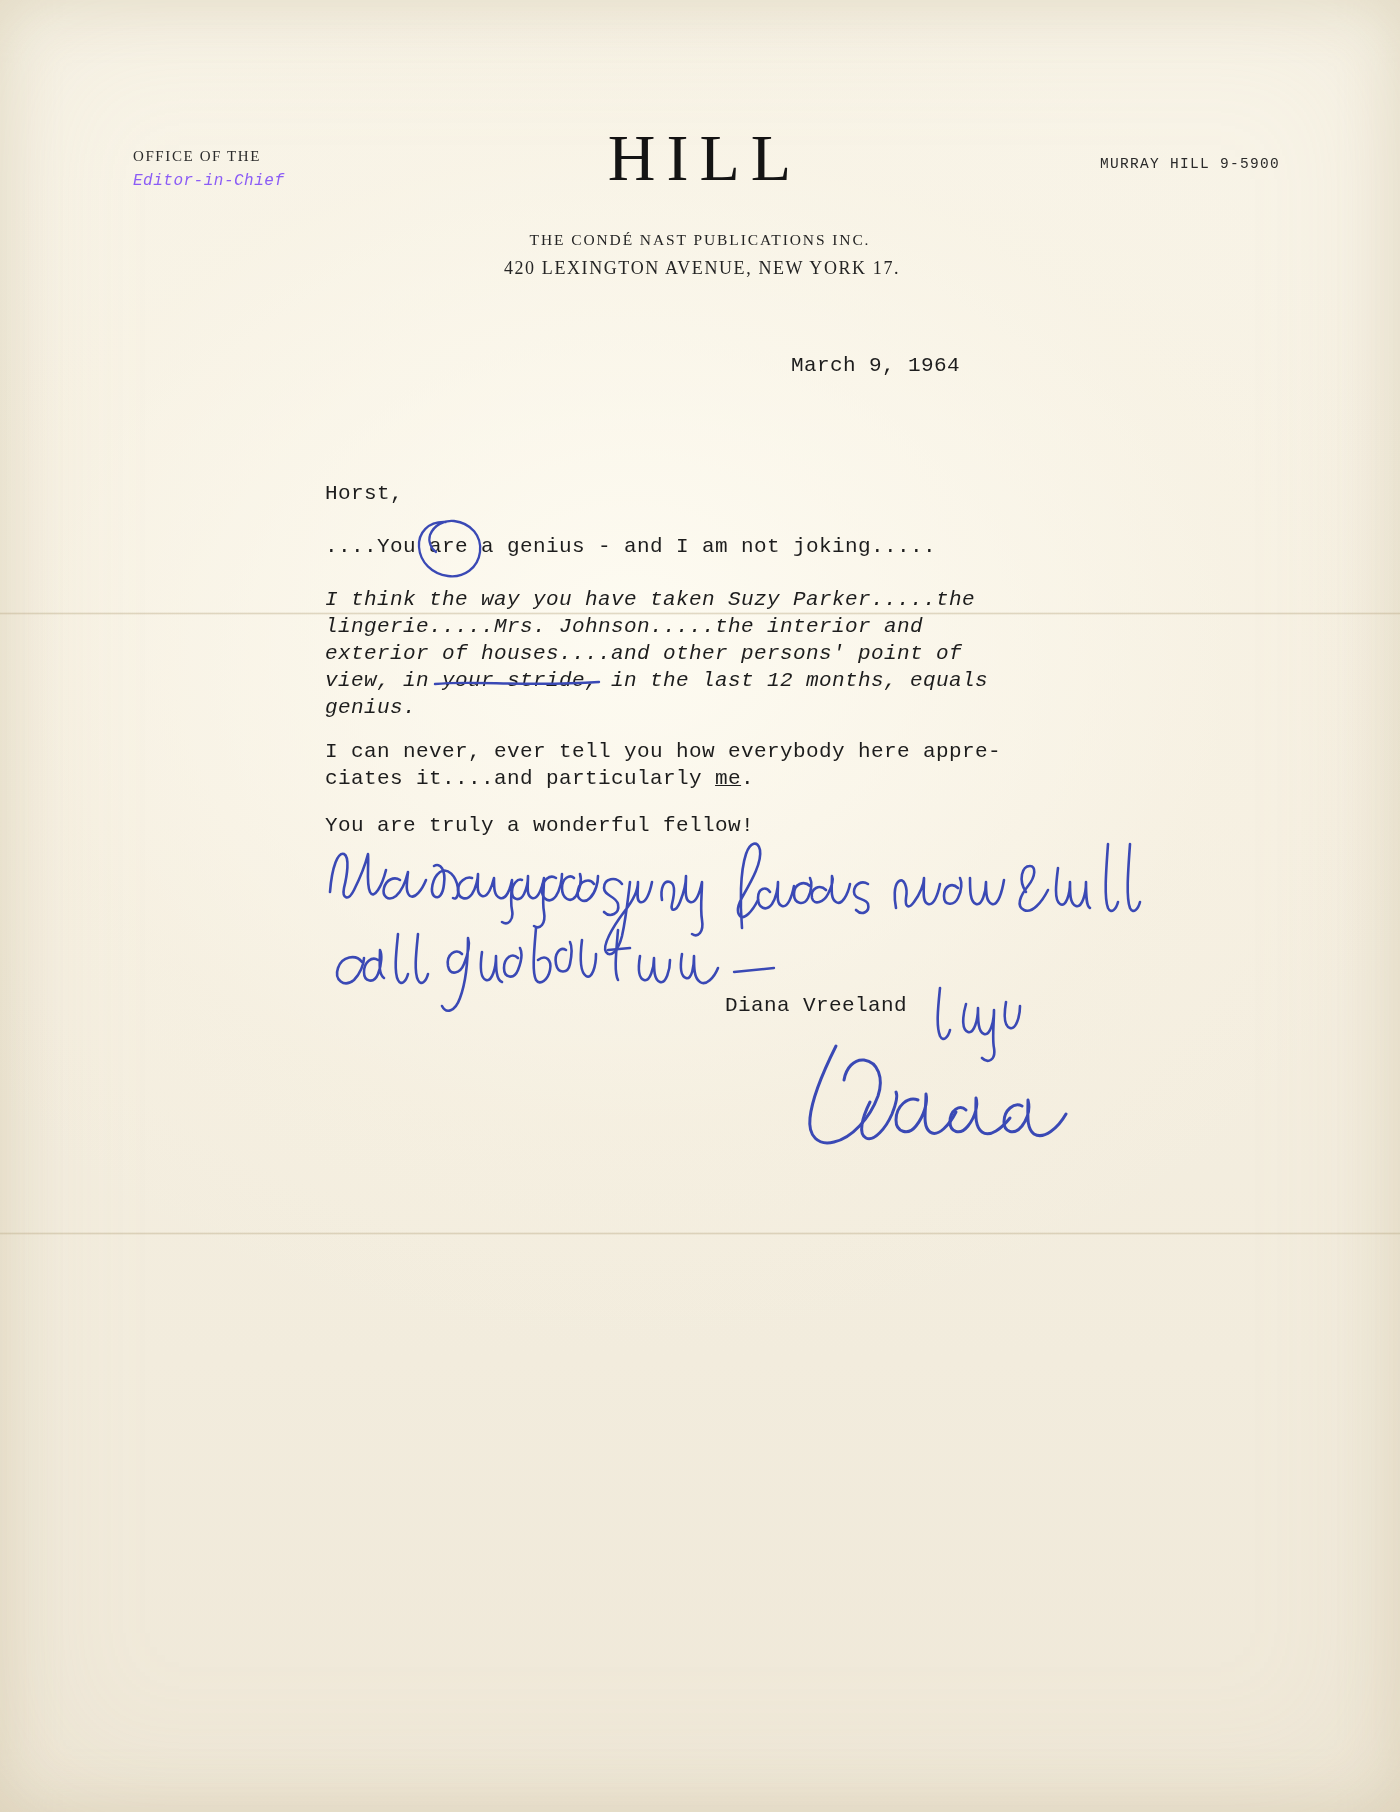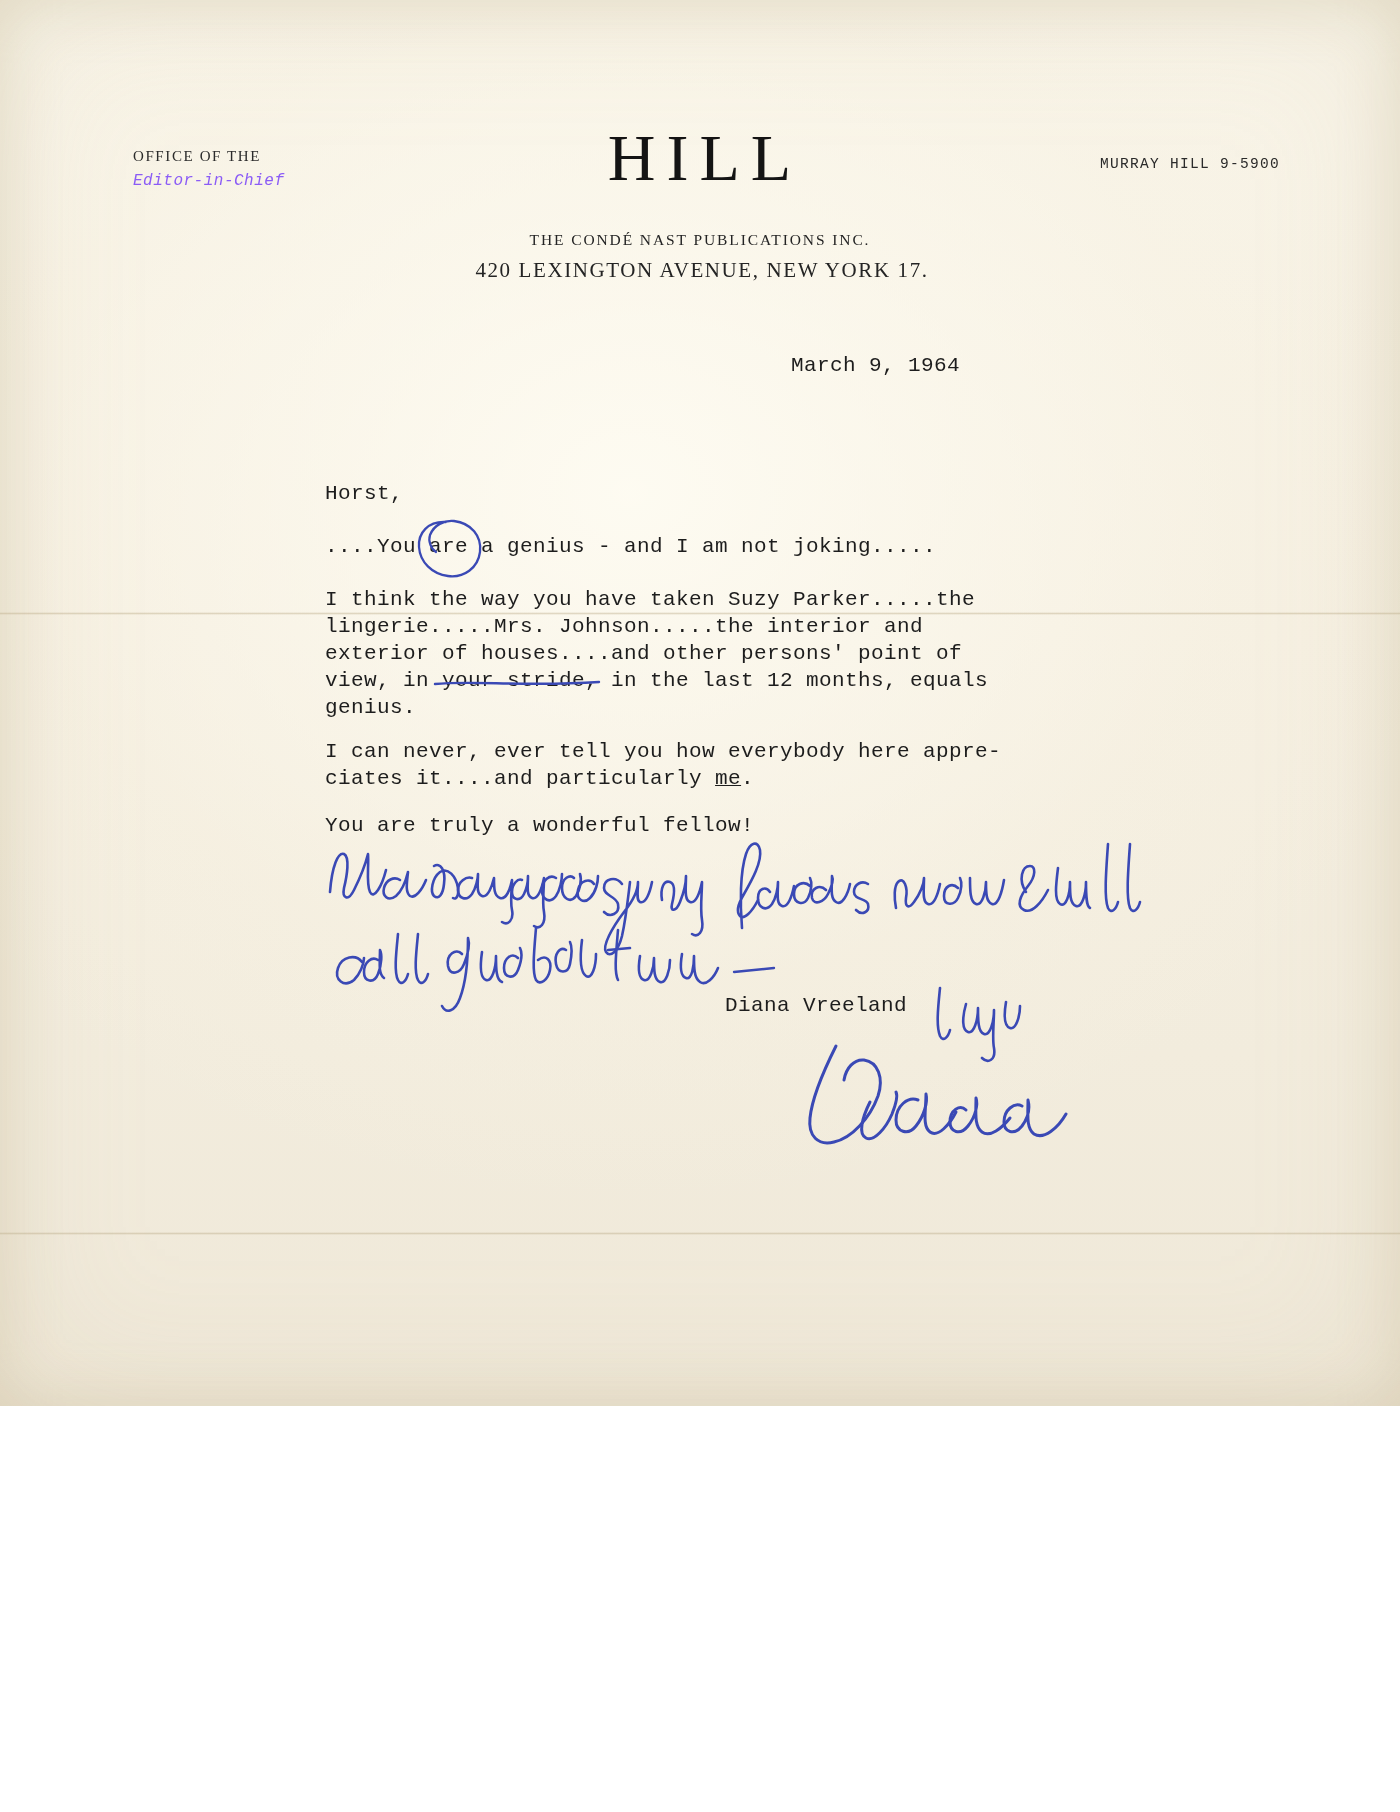--- a/index.html
+++ b/index.html
@@ -3,21 +3,21 @@
 <meta charset="utf-8">
 <style>
   html, body {
     margin: 0;
     padding: 0;
     background: #ffffff;
   }
   #page {
     position: relative;
     width: 1400px;
-    height: 1406px;
+    height: 1812px;
     background: #f6f1e4;
     overflow: hidden;
     font-family: "Liberation Serif", serif;
   }
   
   #paper-tone {
     position: absolute;
     inset: 0;
     background:
       radial-gradient(ellipse 1100px 900px at 45% 35%, rgba(255,253,244,0.85) 0%, rgba(250,245,230,0.25) 55%, rgba(240,231,210,0.0) 80%),
@@ -94,21 +94,21 @@
     font-size: 15.5px;
     letter-spacing: 1.9px;
     color: #242424;
   }
   .address {
     position: absolute;
     left: 4px; right: 0;
     top: 258px;
     text-align: center;
     font-family: "Liberation Serif", serif;
-    font-size: 21px;
+    font-size: 18px;
     letter-spacing: 1.6px;
     color: #242424;
   }
 
   
   .typed {
     font-family: "Liberation Mono", monospace;
     font-size: 21px;
     line-height: 27px;
     color: #1d1d1d;
@@ -123,21 +123,21 @@
     position: absolute;
     left: 325px;
     top: 480px;
   }
   .para {
     position: absolute;
     left: 325px;
     white-space: pre-wrap;
   }
   #para-1 { top: 533px; }
-  #para-2 { top: 586px; }
+  #para-2 { top: 586px; font-style: italic; }
   #para-3 { top: 738px; }
   #para-4 { top: 812px; text-align: center; }
   .signature-name {
     position: absolute;
     left: 725px;
     top: 992px;
   }
   .recipient {
     position: absolute;
     left: 325px;

